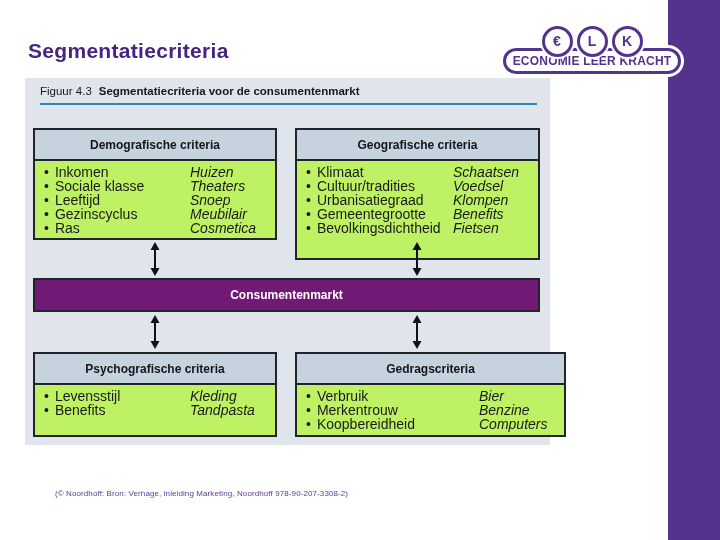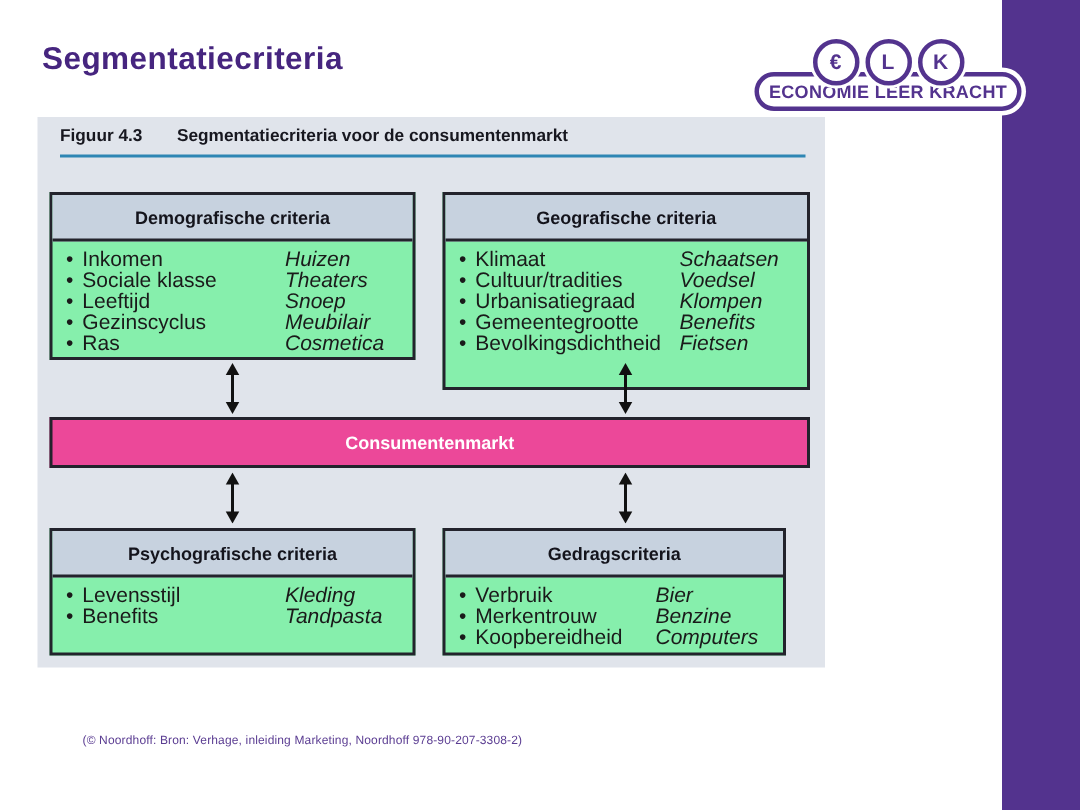--- a/index.html
+++ b/index.html
@@ -2,63 +2,63 @@
 <html><head>
 <meta charset="utf-8">
 <style>
   html,body{margin:0;padding:0;background:#888;}
   .slide{
     position:relative;width:720px;height:540px;background:#ffffff;
     font-family:"Liberation Sans", sans-serif;overflow:hidden;
   }
   .purple-bar{position:absolute;top:0;right:0;width:52px;height:540px;background:#53338e;}
   .slide-title{
-    position:absolute;left:28px;top:28px;margin:0;
+    position:absolute;left:28px;top:39px;margin:0;
     font-size:21px;font-weight:bold;color:#46257f;letter-spacing:0.3px;
   }
   
   .logo{position:absolute;left:503px;top:26px;width:178px;z-index:5;}
   .logo-circles{display:flex;justify-content:center;gap:4px;position:relative;z-index:2;margin-bottom:-9px;}
   .logo-circle{
     width:25px;height:25px;border-radius:50%;background:#fff;border:3px solid #53338e;
     color:#53338e;font-weight:bold;font-size:14px;line-height:25px;text-align:center;
     box-shadow:0 0 0 2px #fff;
   }
   .logo-badge{
     background:#fff;border:3px solid #53338e;border-radius:14px;
     padding:3px 6px;color:#53338e;font-weight:bold;font-size:12px;
     text-align:center;white-space:nowrap;letter-spacing:0.2px;
     box-shadow:0 0 0 3px #fff;
   }
   
   .figure-panel{position:absolute;left:25px;top:78px;width:525px;height:367px;background:#e0e4eb;}
   .figure-header{position:absolute;left:15px;top:7px;font-size:11.5px;color:#17171f;white-space:nowrap;}
-  .fig-label{font-weight:bold;margin-right:23px;}
+  .fig-label{font-weight:normal;margin-right:7px;}
   .fig-caption{font-weight:bold;}
   .figure-rule{position:absolute;left:15px;top:25px;width:497px;border-top:2px solid #2e86b4;}
   
-  .cbox{position:absolute;box-sizing:border-box;border:2px solid #23232c;background:#86efac;}
+  .cbox{position:absolute;box-sizing:border-box;border:2px solid #23232c;background:#bef264;}
   .cbox.tl{left:8px;top:50px;width:244px;height:112px;}
   .cbox.tr{left:270px;top:50px;width:245px;height:132px;}
   .cbox.bl{left:8px;top:274px;width:244px;height:85px;}
-  .cbox.br{left:270px;top:274px;width:229px;height:85px;}
+  .cbox.br{left:270px;top:274px;width:271px;height:85px;}
   .cbox-header{
     background:#c7d2df;border-bottom:2px solid #23232c;
     text-align:center;font-weight:bold;font-size:12px;color:#14141c;
     padding:8px 0 7px 0;
   }
   .cbox-body{padding:4px 9px 3px 9px;}
   .crow{display:flex;font-size:14px;line-height:14px;color:#1a1a1a;}
   .lbl{flex:1;white-space:nowrap;}
   .lbl::before{content:"•";margin-right:6px;}
   .ex{width:76px;font-style:italic;white-space:nowrap;}
   
   .market{
     position:absolute;left:8px;top:200px;width:507px;height:34px;box-sizing:border-box;
-    background:#ec4899;border:2px solid #23232c;
+    background:#701a75;border:2px solid #23232c;
     color:#fff;font-weight:bold;font-size:12px;text-align:center;line-height:30px;
   }
   
   .arrow{position:absolute;width:12px;height:34px;}
   .arrow.a1{left:124px;top:164px;}
   .arrow.a2{left:386px;top:164px;}
   .arrow.a3{left:124px;top:237px;}
   .arrow.a4{left:386px;top:237px;}
   
   .footer{

